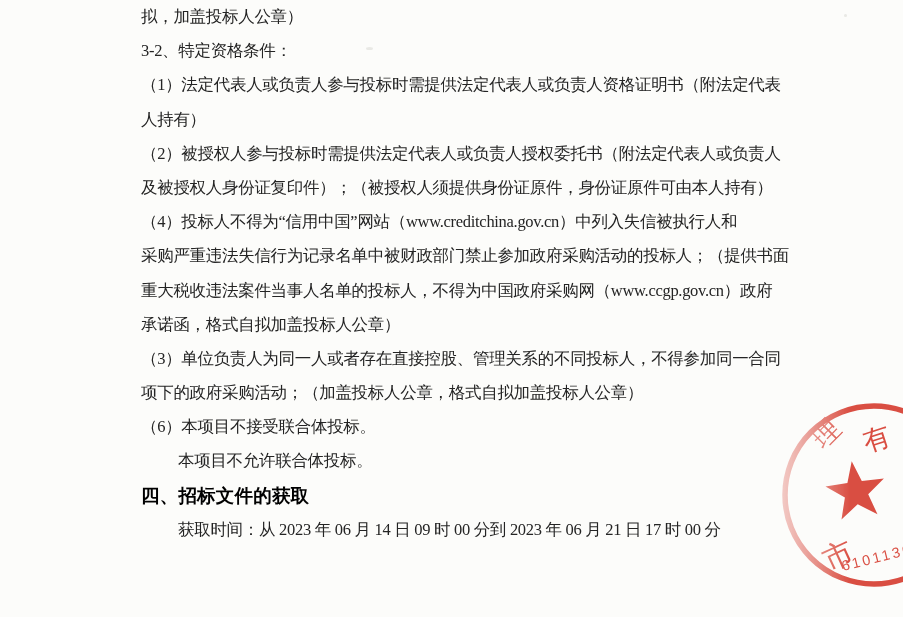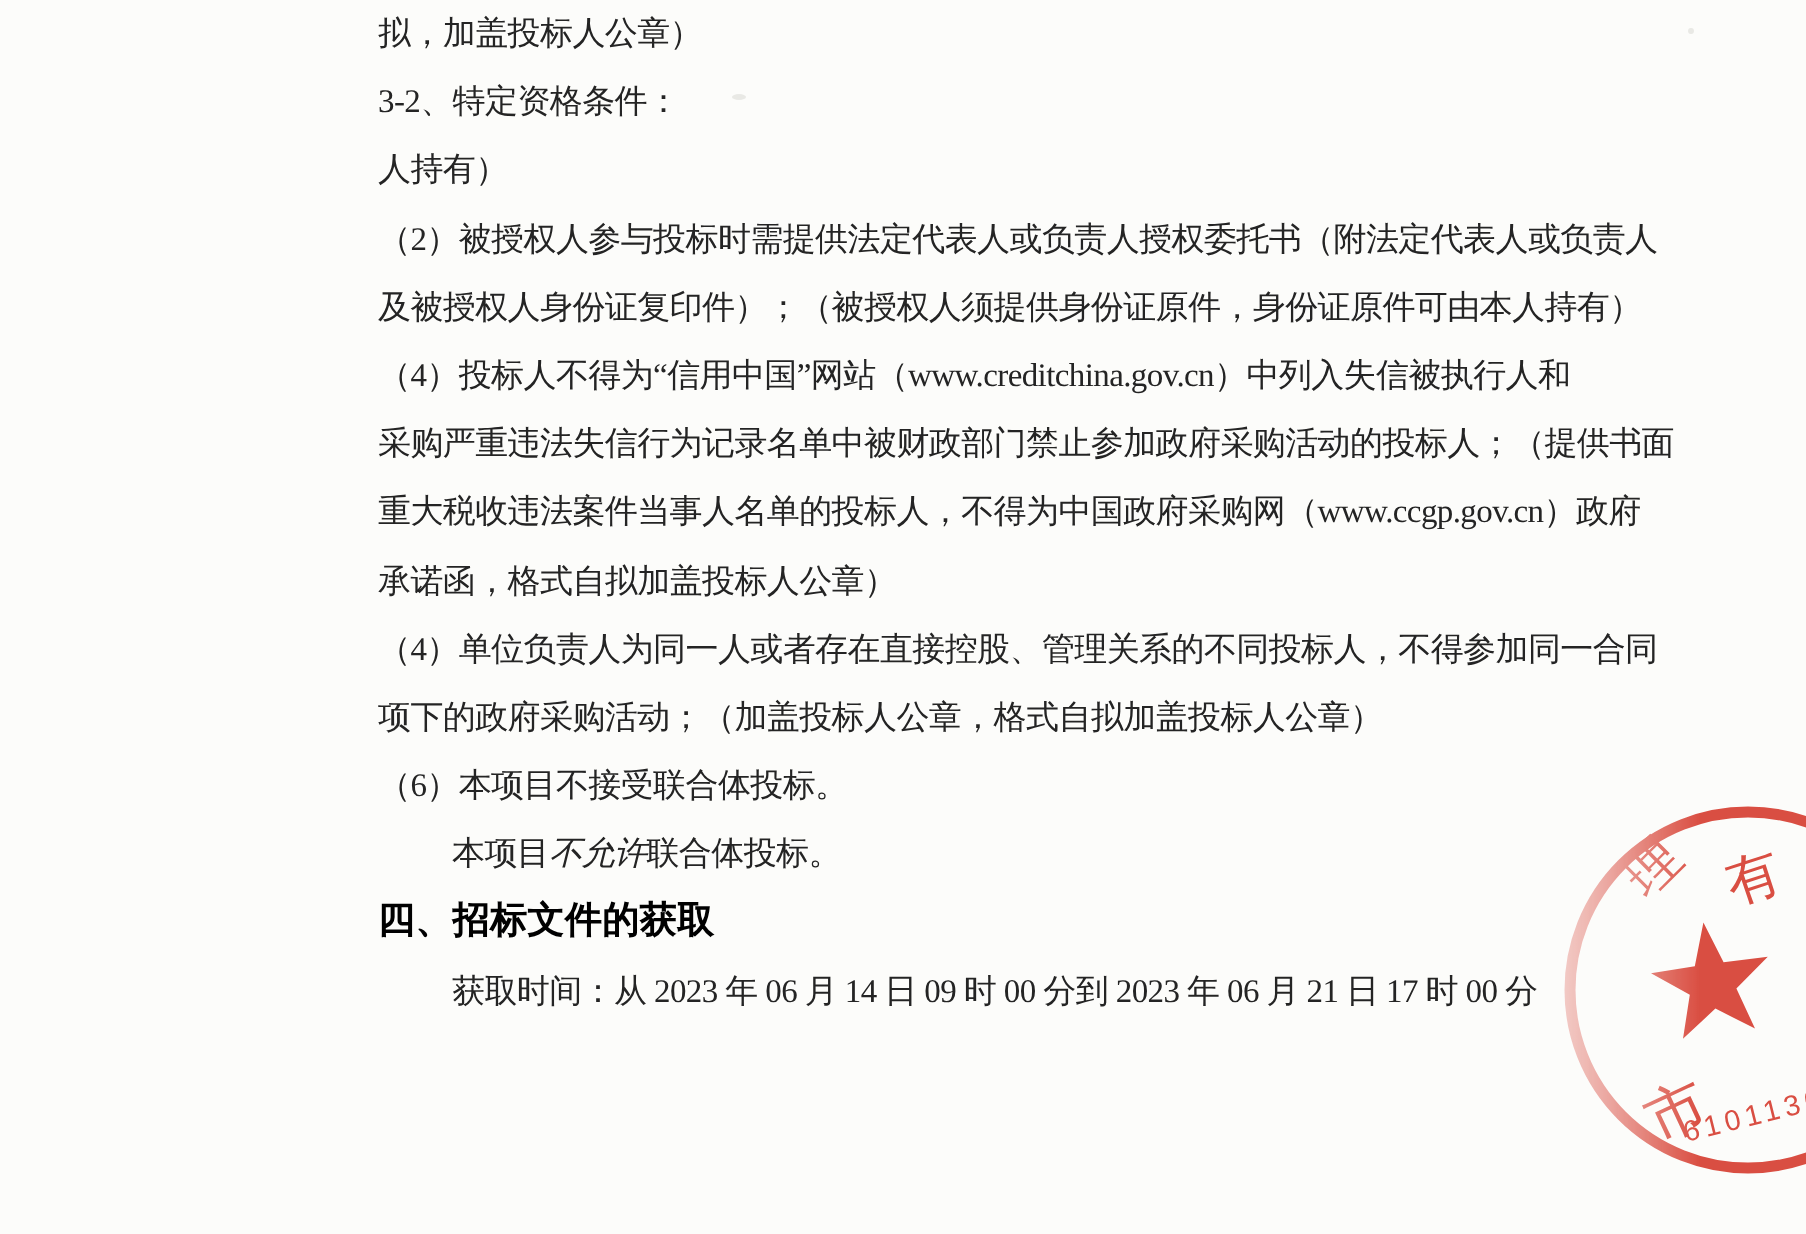--- a/index.html
+++ b/index.html
@@ -8,38 +8,37 @@
     position: relative;
     overflow: hidden;
     background: #fcfcfa;
     font-family: "Liberation Serif", "DejaVu Serif", serif;
     color: #242424;
   }
   .doc-text {
     position: absolute;
     left: 141px; top: 0;
     width: 672px;
-    margin-left: 48px;
   }
   .line {
     height: 34.2px;
     line-height: 34.2px;
     font-size: 16.5px;
     letter-spacing: -0.3px;
     white-space: nowrap;
     color: #242424;
   }
   .line.indent { padding-left: 37px; }
   .line.heading {
     font-weight: 700;
     font-size: 18.5px;
     color: #000000;
     letter-spacing: 0.2px;
   }
-  .italic-part { font-style: italic; }
+  .italic-part { }
   .seal-wrap {
     position: absolute;
     left: 763px; top: 378px;
     width: 140px; height: 245px;
     pointer-events: none;
   }
   .speck {
     position: absolute;
     background: #d9d9d4;
     opacity: 0.55;
@@ -47,28 +46,29 @@
   }
   .speck.s1 { left: 366px; top: 47px; width: 7px; height: 3px; }
   .speck.s2 { left: 844px; top: 14px; width: 3px; height: 3px; }
 </style>
 </head>
 <body>
 
 <div class="doc-text">
   <div class="line">拟，加盖投标人公章）</div>
   <div class="line">3-2、特定资格条件：</div>
+  <div class="line">（1）法定代表人或负责人参与投标时需提供法定代表人或负责人资格证明书（附法定代表</div>
   <div class="line">人持有）</div>
   <div class="line">（2）被授权人参与投标时需提供法定代表人或负责人授权委托书（附法定代表人或负责人</div>
   <div class="line">及被授权人身份证复印件）；（被授权人须提供身份证原件，身份证原件可由本人持有）</div>
   <div class="line">（4）投标人不得为“信用中国”网站（www.creditchina.gov.cn）中列入失信被执行人和</div>
   <div class="line">采购严重违法失信行为记录名单中被财政部门禁止参加政府采购活动的投标人；（提供书面</div>
   <div class="line">重大税收违法案件当事人名单的投标人，不得为中国政府采购网（www.ccgp.gov.cn）政府</div>
   <div class="line">承诺函，格式自拟加盖投标人公章）</div>
-  <div class="line">（4）单位负责人为同一人或者存在直接控股、管理关系的不同投标人，不得参加同一合同</div>
+  <div class="line">（3）单位负责人为同一人或者存在直接控股、管理关系的不同投标人，不得参加同一合同</div>
   <div class="line">项下的政府采购活动；（加盖投标人公章，格式自拟加盖投标人公章）</div>
   <div class="line">（6）本项目不接受联合体投标。</div>
   <div class="line indent">
     <span>本项目</span><span class="italic-part">不允许</span><span>联合体投标。</span>
   </div>
   <div class="line heading">四、招标文件的获取</div>
   <div class="line indent">获取时间：从 2023 年 06 月 14 日 09 时 00 分到 2023 年 06 月 21 日 17 时 00 分</div>
 </div>
 
 <div class="speck s1"></div>

